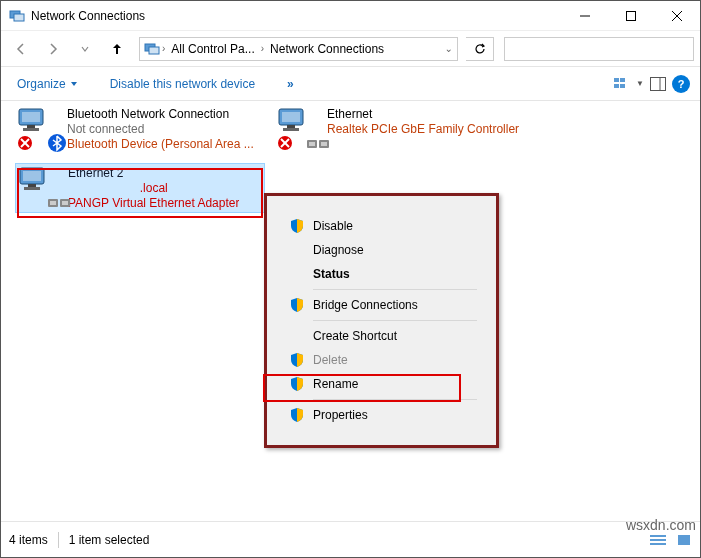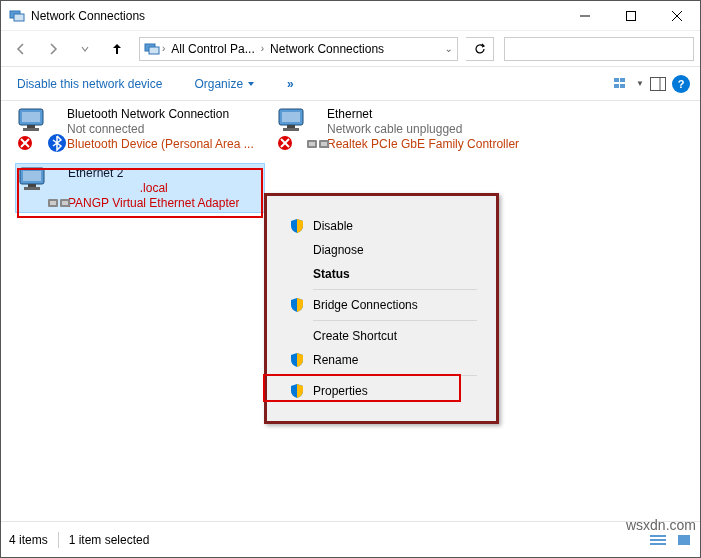--- a/index.html
+++ b/index.html
@@ -132,27 +132,27 @@
   </div>
   <div class="refresh">
       <svg width="14" height="14">
         <path d="M11 7 A4 4 0 1 1 9.5 3.8 M9 2 L11 4 L9 5" fill="none" stroke="#000" stroke-width="1.2"></path>
       </svg>
     </div>
   <input class="searchbox" placeholder="" style="">
 </div>
 
 <div class="cmdbar">
-  <div class="cmdbtn">Disable this network device</div>
   <div class="cmdbtn">
       <span>Organize</span>
       <svg width="8" height="8">
         <path d="M1 2 L4 6 L7 2" fill="#1a6bb8"></path>
       </svg>
     </div>
+  <div class="cmdbtn">Disable this network device</div>
   <div class="cmdbtn overflow">»</div>
   <div class="spacer"></div>
   <div class="viewctl">
     <span class="viewico">
         <svg width="16" height="14">
           <rect x="0" y="1" width="5" height="4" fill="#5b9bd5"></rect>
           <rect x="6" y="1" width="5" height="4" fill="#5b9bd5"></rect>
           <rect x="0" y="7" width="5" height="4" fill="#5b9bd5"></rect>
           <rect x="6" y="7" width="5" height="4" fill="#5b9bd5"></rect>
         </svg>
@@ -210,21 +210,20 @@
         </svg>
       <svg style="position:absolute;right:-6px;bottom:2px" width="22" height="14">
           <rect x="0" y="3" width="10" height="8" fill="#888" rx="1"></rect>
           <rect x="12" y="3" width="10" height="8" fill="#888" rx="1"></rect>
           <rect x="2" y="5" width="6" height="4" fill="#ccc"></rect>
           <rect x="14" y="5" width="6" height="4" fill="#ccc"></rect>
         </svg>
     </div>
     <div class="info">
       <div class="name">Ethernet</div>
-      <div class="status">Network cable unplugged</div>
       <div class="device">Realtek PCIe GbE Family Controller</div>
     </div>
   </div>
 
   <div class="conn selected" style="left:14px; top:62px;">
     <div class="icon">
       <svg class="adapter-svg" viewBox="0 0 40 30">
           <rect x="2" y="2" width="24" height="16" rx="2" fill="#5b9bd5" stroke="#1f4e79"></rect>
           <rect x="5" y="5" width="18" height="10" fill="#9cc3e6"></rect>
           <rect x="10" y="18" width="8" height="3" fill="#444"></rect>
@@ -293,20 +292,29 @@
           <path d="M8 1 L14 3 L14 8 Q14 13 8 15 Q2 13 2 8 L2 3 Z" fill="#0078d7"></path>
           <path d="M8 1 L14 3 L14 8 Q14 13 8 15 L8 1 Z" fill="#ffb900"></path>
         </svg>
       </span>
     <span>Bridge Connections</span>
   </div>
   <div class="ctxsep"></div>
   <div class="ctxitem">
       <span>Create Shortcut</span>
     </div>
+  <div class="ctxitem disabled">
+    <span class="shield">
+        <svg viewBox="0 0 16 16">
+          <path d="M8 1 L14 3 L14 8 Q14 13 8 15 Q2 13 2 8 L2 3 Z" fill="#0078d7"></path>
+          <path d="M8 1 L14 3 L14 8 Q14 13 8 15 L8 1 Z" fill="#ffb900"></path>
+        </svg>
+      </span>
+    <span>Delete</span>
+  </div>
   <div class="ctxitem">
     <span class="shield">
         <svg viewBox="0 0 16 16">
           <path d="M8 1 L14 3 L14 8 Q14 13 8 15 Q2 13 2 8 L2 3 Z" fill="#0078d7"></path>
           <path d="M8 1 L14 3 L14 8 Q14 13 8 15 L8 1 Z" fill="#ffb900"></path>
         </svg>
       </span>
     <span>Rename</span>
   </div>
   <div class="ctxsep"></div>

